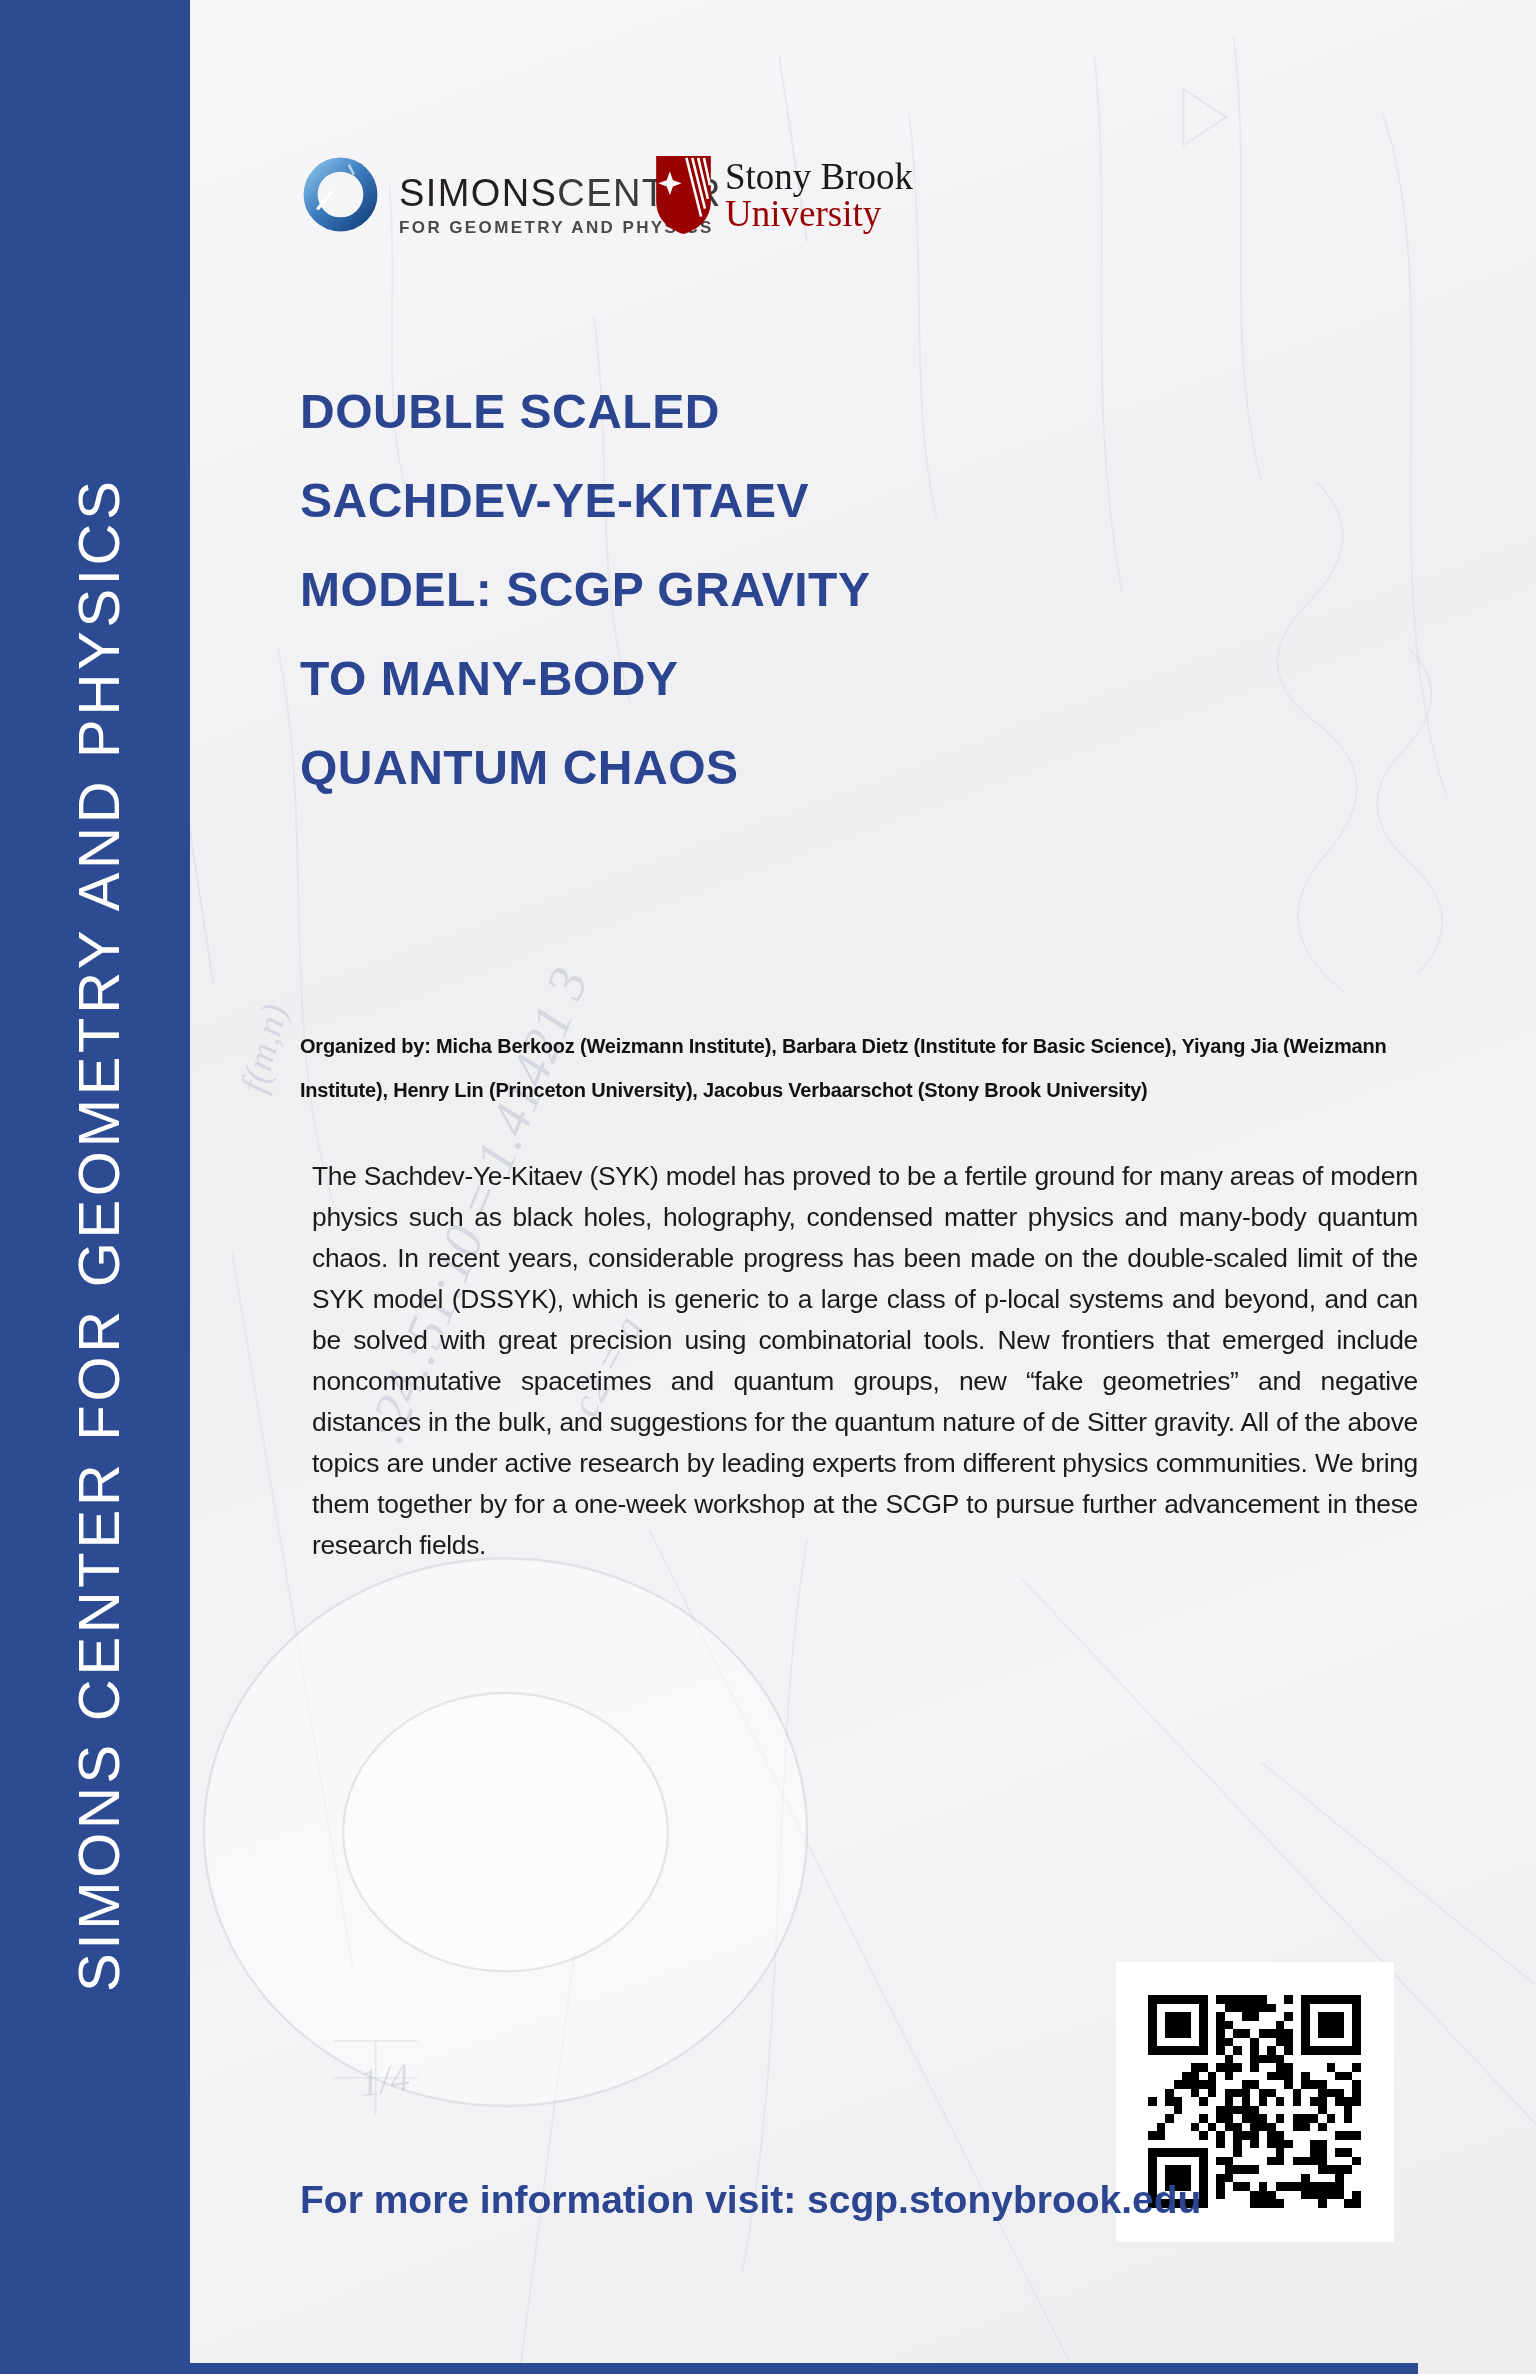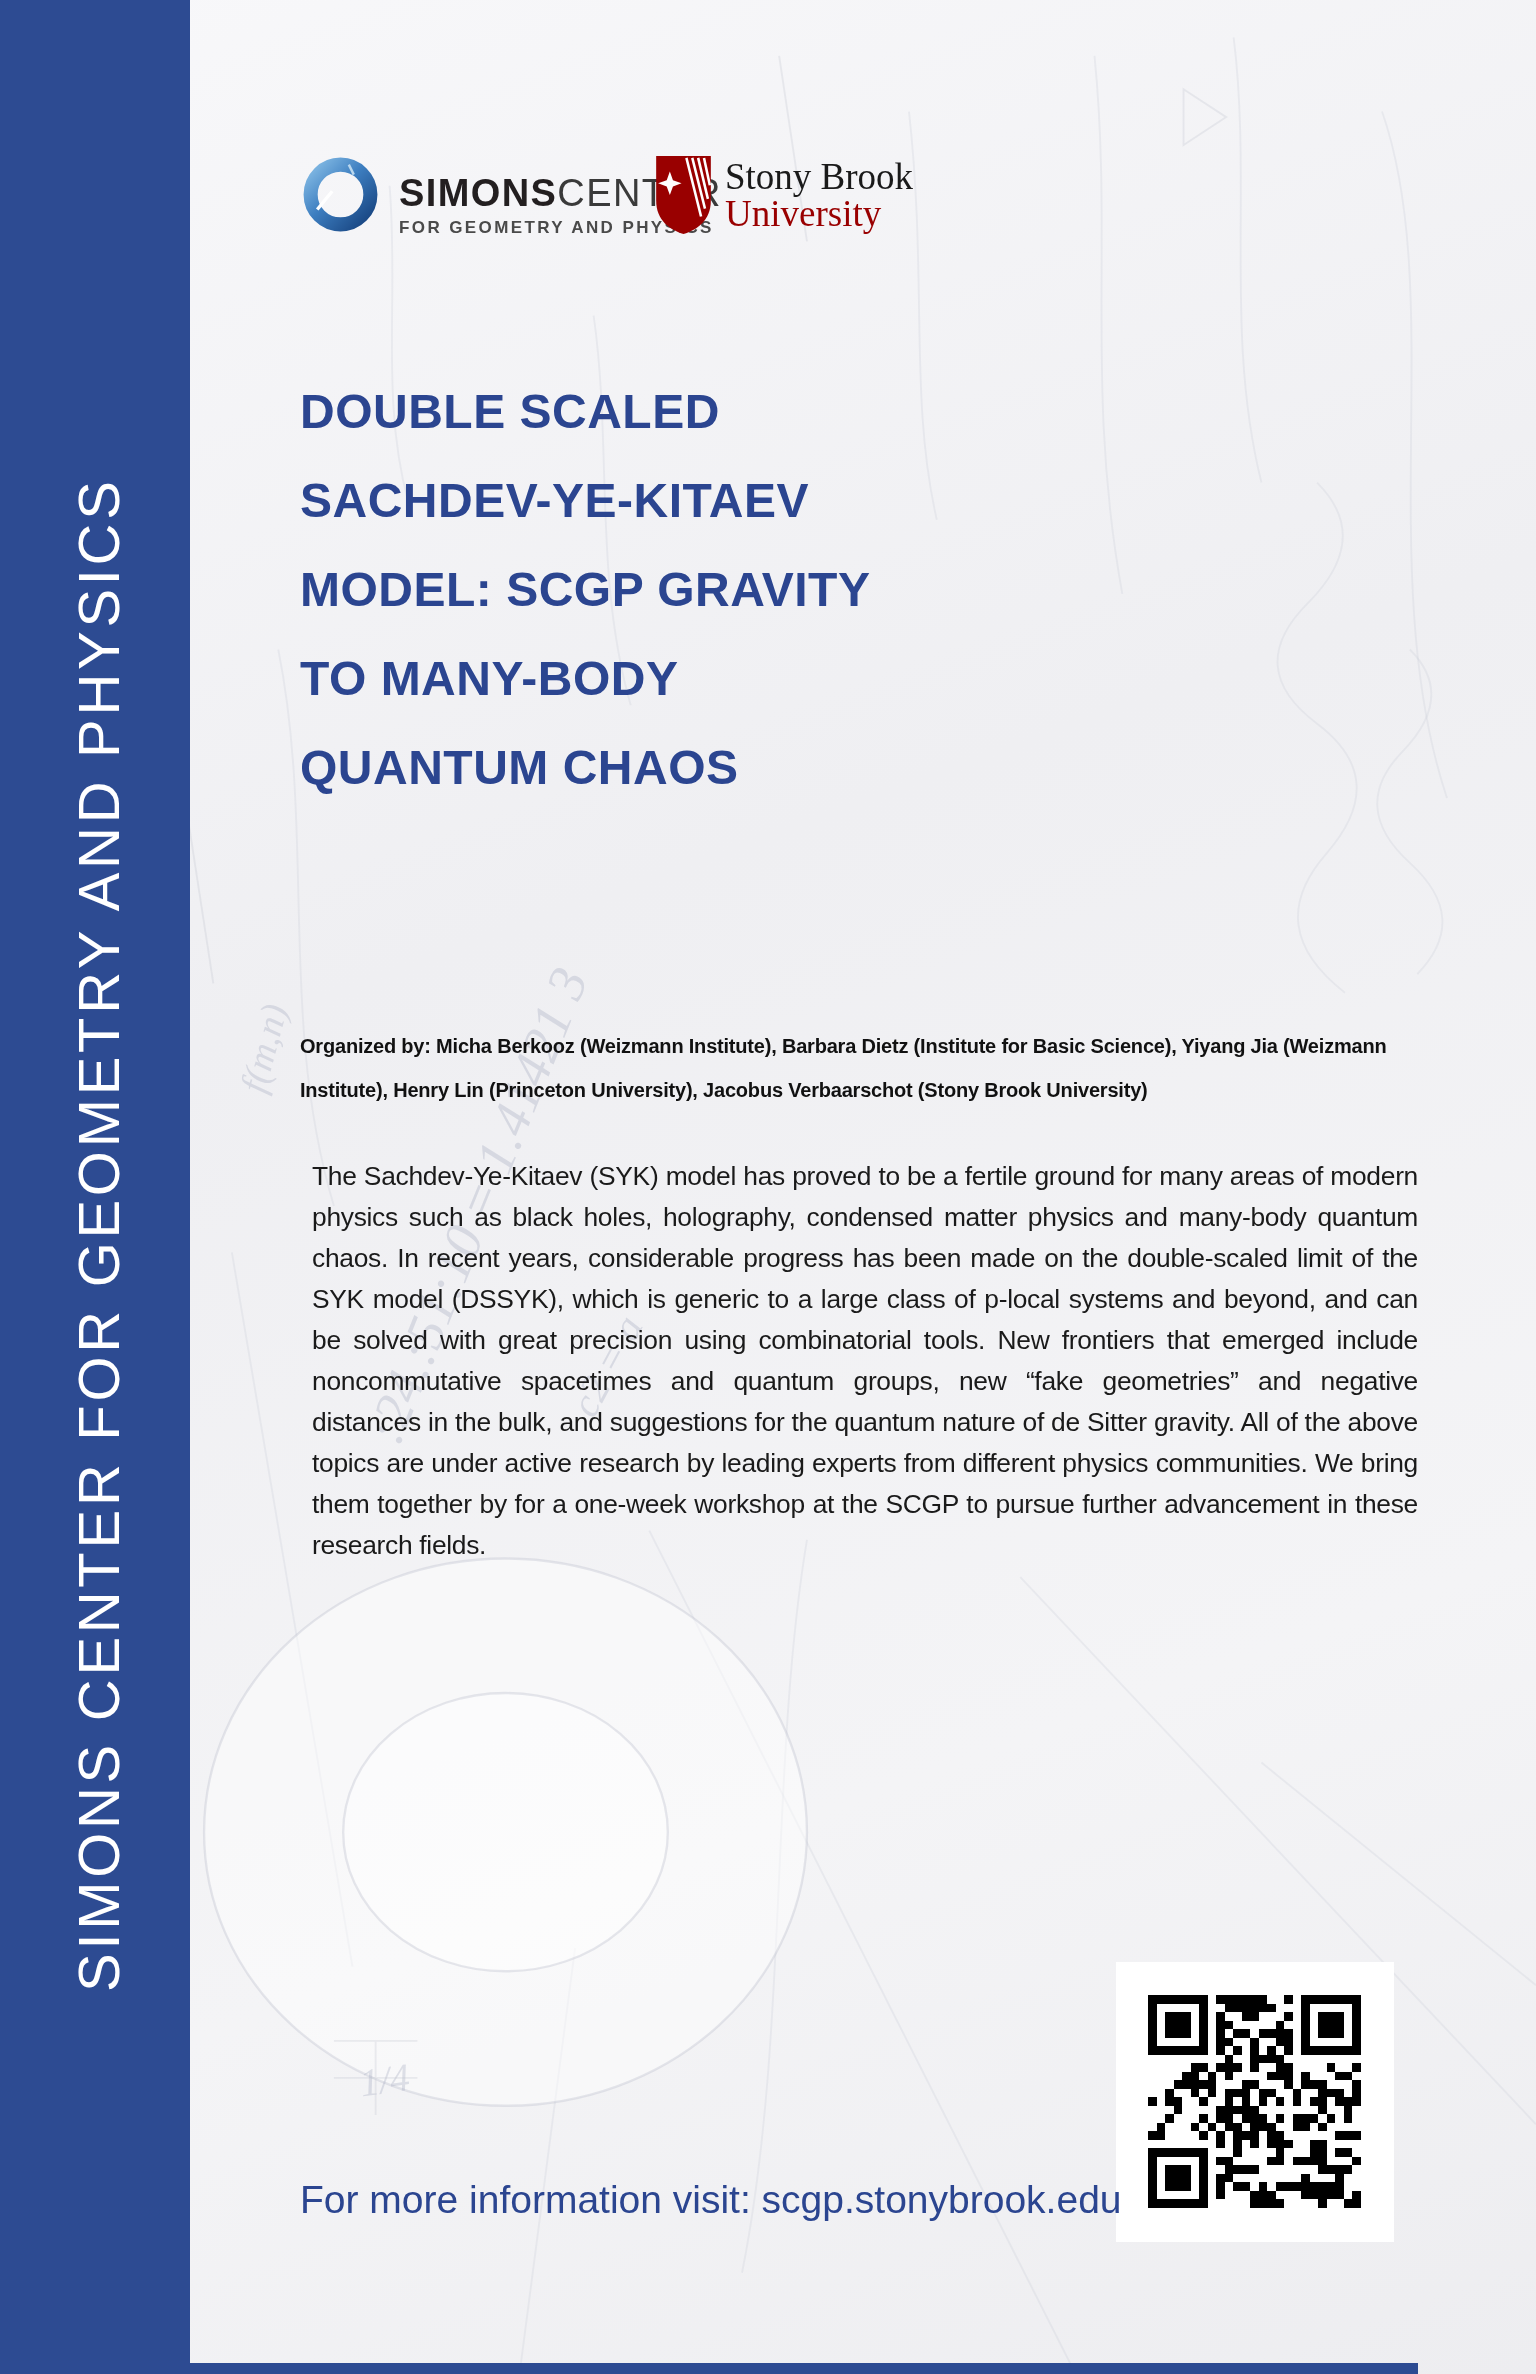--- a/index.html
+++ b/index.html
@@ -23,21 +23,21 @@
     line-height:59px;
   }
   .bottom-bar{
     position:absolute;left:190px;top:2363px;width:1228px;height:11px;
     background:#2d4b92;
   }
   
   .scgp-logo{position:absolute;left:299px;top:153px;width:83px;height:83px;}
   .scgp-wordmark{position:absolute;left:399px;top:173px;color:#231f20;}
   .scgp-name{font-size:38px;letter-spacing:1.4px;line-height:41px;color:#231f20;}
-  .scgp-name .bold{font-weight:700;margin-top:48px;}
+  .scgp-name .bold{font-weight:400;margin-top:48px;}
   .scgp-name .light{font-weight:400;color:#3a3a3a;}
   .scgp-tagline{font-size:17px;letter-spacing:2.4px;font-weight:700;color:#4a4a4a;margin-top:3.7px;}
   .sbu-logo{position:absolute;left:654px;top:154px;width:59px;height:82px;}
   .sbu-wordmark{position:absolute;left:725px;top:158px;font-family:"Liberation Serif",serif;line-height:37px;}
   .sbu-line1{font-size:37px;color:#1a1a1a;}
   .sbu-line2{font-size:37px;color:#990000;}
   
   .title{
     position:absolute;left:300px;top:367px;width:1132px;
     color:#2b4590;font-size:48px;font-weight:800;line-height:89px;
@@ -57,21 +57,21 @@
     color:#1a1a1a;font-size:26.4px;font-weight:400;line-height:41px;
     letter-spacing:-0.3px;text-align:justify;
   }
   .qr-card{
     position:absolute;left:1116px;top:1962px;width:278px;height:280px;
     background:#ffffff;
   }
   .qr-card svg{position:absolute;left:32px;top:33px;}
   .info-line{
     position:absolute;left:300px;top:2178px;
-    color:#2b4590;font-size:39px;font-weight:400;letter-spacing:0px;
+    color:#2b4590;font-size:39px;font-weight:700;letter-spacing:0px;
   }
 </style>
 </head>
 <body>
 
 <div class="poster">
 
   <svg class="bg-sketch" viewBox="0 0 1656 2560" xmlns="http://www.w3.org/2000/svg">
     <g stroke="#c9ccd6" stroke-opacity="0.28" fill="none" stroke-width="2">
       <path d="M1180 60 C1200 260 1170 420 1210 640"></path>

